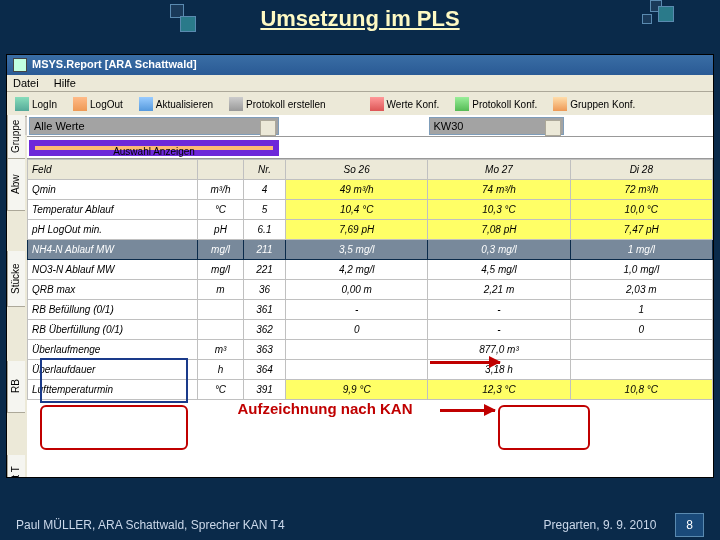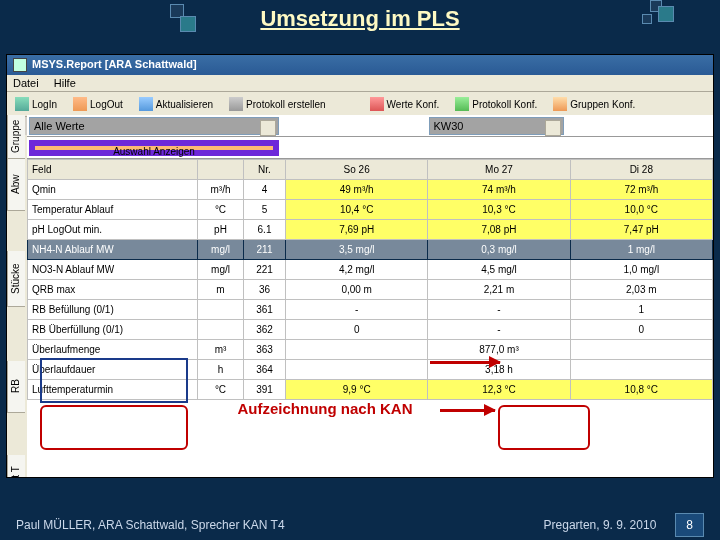--- a/index.html
+++ b/index.html
@@ -269,21 +269,21 @@
     </div>
 
     <div class="vtab-area">
       <div class="vtab" style="top:-20px;height:44px;">Gruppe</div>
       <div class="vtab" style="top:24px;height:52px;">Abw</div>
       <div class="vtab" style="top:116px;height:56px;">Stücke</div>
       <div class="vtab" style="top:226px;height:52px;">RB</div>
       <div class="vtab" style="top:320px;height:44px;">uft T</div>
     </div>
 
-    <div style="position:absolute;left:20px;right:0;top:104px;bottom:0;background:#fff;overflow:hidden;">
+    <div style="position:absolute;left:20px;right:0;top:104px;bottom:0;background:#fff;overflow:hidden;font-style:italic;">
       <table class="grid">
         <colgroup>
           <col style="width:170px">
             <col style="width:46px">
             <col style="width:42px">
           <col>
             <col>
             <col>
         </colgroup>
         <thead>

